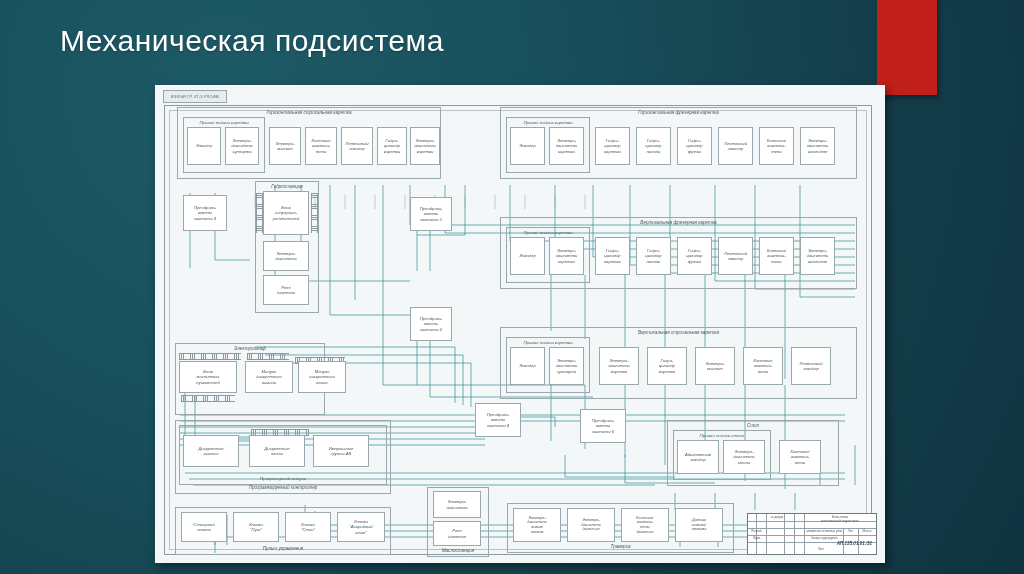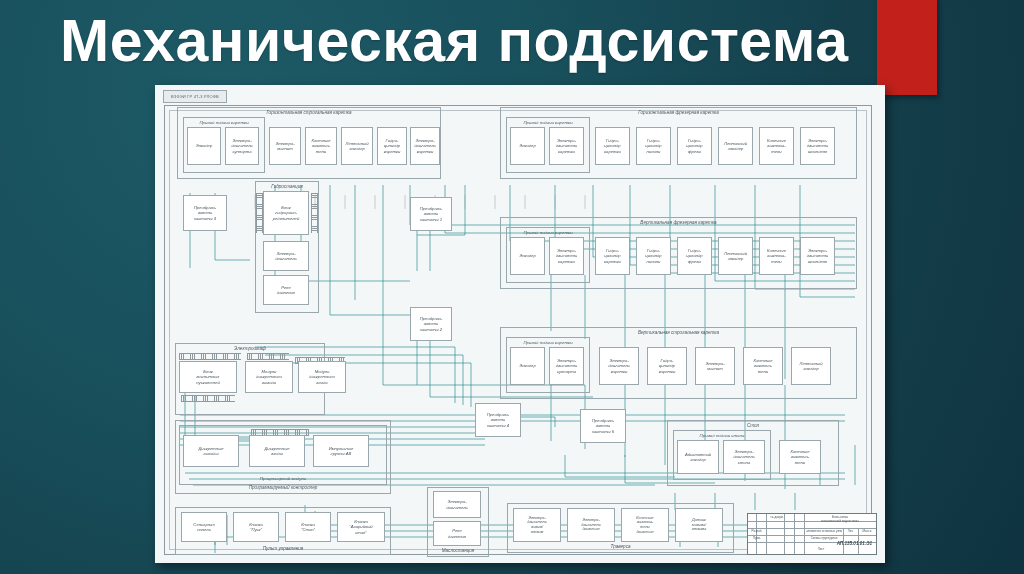--- a/index.html
+++ b/index.html
@@ -17,22 +17,22 @@
   
   #red-bar{
     position:absolute;left:877px;top:-4px;width:60px;height:99px;
     background:#c1201b;
     box-shadow:2px 3px 5px rgba(0,0,0,.35);
   }
   
   #slide-title{
     position:absolute;left:60px;top:10px;width:800px;height:62px;
     color:#ffffff;
-    font-size:59px;
-    font-weight:700;
+    font-size:30px;
+    font-weight:400;
     letter-spacing:.5px;
     line-height:62px;
     white-space:nowrap;
     text-shadow:0 1px 2px rgba(0,0,0,.25);
   }
   
   #sheet{
     position:absolute;left:155px;top:85px;width:730px;height:478px;
     background:#f4f7f8;
     box-shadow:3px 4px 9px rgba(0,0,0,.45);

